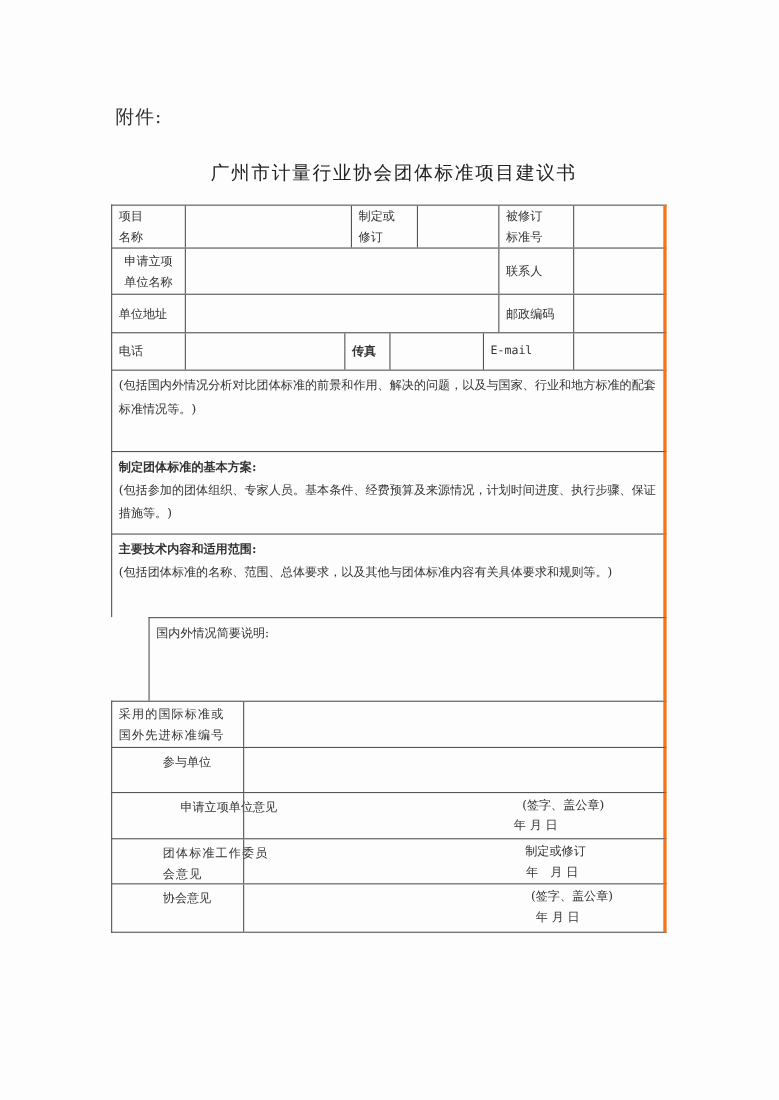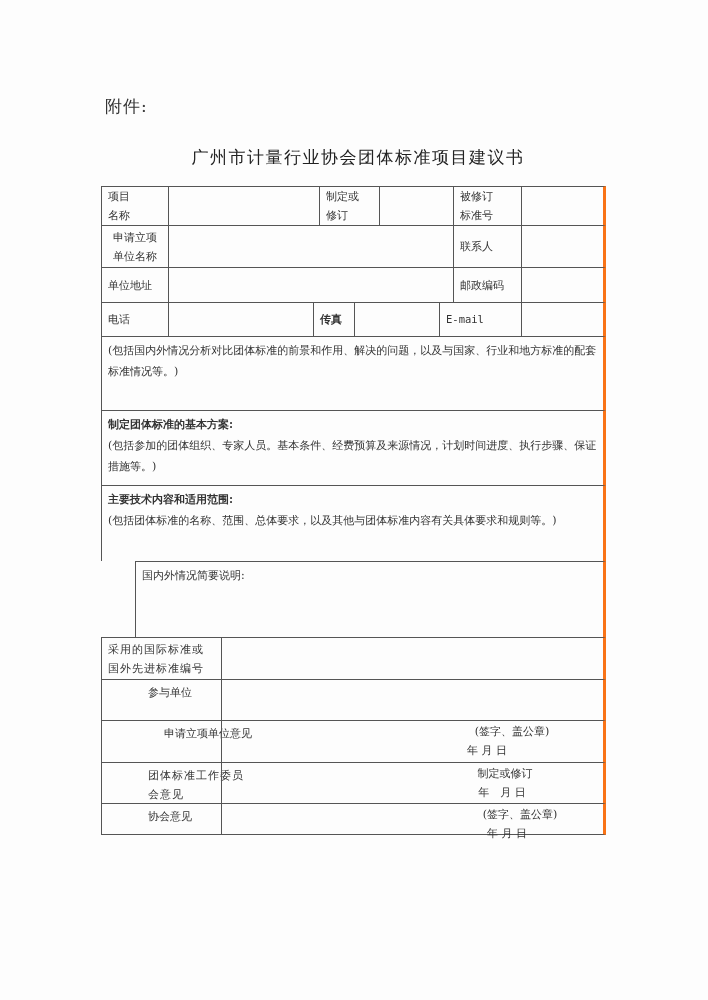--- a/index.html
+++ b/index.html
@@ -110,21 +110,21 @@
   <div class="row" style="height:41px;">
     <div class="cell lbl top" style="left:0;width:119px;">
         <span style="width:108px;display:inline-block;letter-spacing:1px;">团体标准工作委员会意见</span>
       </div>
     <div class="cell bl" style="left:119px;right:0;">
       <div class="sig" style="left:238px;top:1px;width:90px;">制定或修订</div>
       <div class="sig" style="left:240px;top:20px;width:80px;">年　月 日</div>
     </div>
   </div>
 
-  <div class="row last" style="height:32px;">
+  <div class="row last" style="height:45px;">
     <div class="cell lbl top" style="left:0;width:119px;">协会意见</div>
     <div class="cell bl" style="left:119px;right:0;">
       <div class="sig" style="left:228px;top:1px;width:140px;">(签字、盖公章)</div>
       <div class="sig" style="left:250px;top:20px;width:70px;">年 月 日</div>
     </div>
   </div>
 
 </div>
 
 </body></html>

